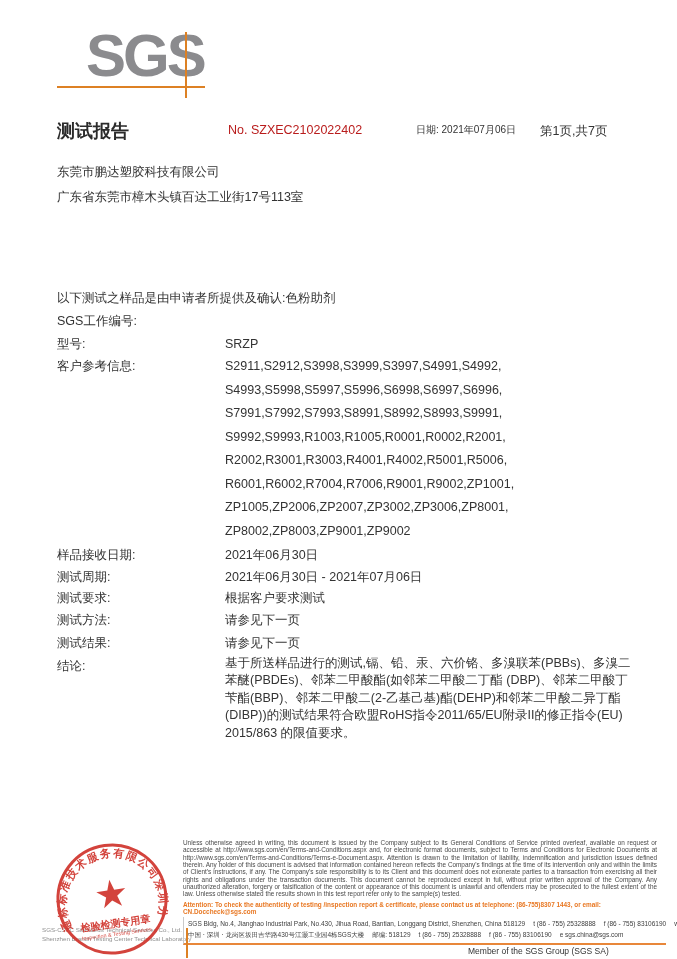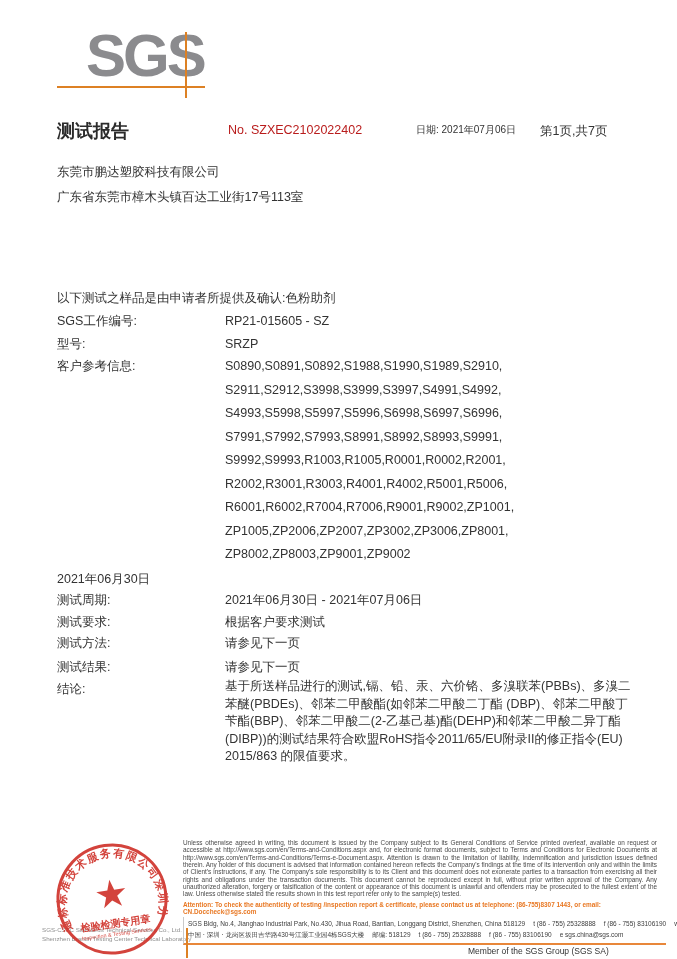--- a/index.html
+++ b/index.html
@@ -73,44 +73,43 @@
   <div class="applicant">
     <div>东莞市鹏达塑胶科技有限公司</div>
     <div>广东省东莞市樟木头镇百达工业街17号113室</div>
   </div>
 
   <div class="content">
     <div class="intro">以下测试之样品是由申请者所提供及确认:色粉助剂</div>
 
     <div class="row">
       <div class="flabel">SGS工作编号:</div>
-      <div class="fvalue">RP21-015605 - SZ</div>
     </div>
 
     <div class="row">
       <div class="flabel">型号:</div>
       <div class="fvalue">SRZP</div>
     </div>
 
     <div class="row">
       <div class="flabel">客户参考信息:</div>
       <div class="fvalue ref-lines">
-        <div>S0890,S0891,S0892,S1988,S1990,S1989,S2910,</div>
         <div>S2911,S2912,S3998,S3999,S3997,S4991,S4992,</div>
         <div>S4993,S5998,S5997,S5996,S6998,S6997,S6996,</div>
         <div>S7991,S7992,S7993,S8991,S8992,S8993,S9991,</div>
         <div>S9992,S9993,R1003,R1005,R0001,R0002,R2001,</div>
         <div>R2002,R3001,R3003,R4001,R4002,R5001,R5006,</div>
         <div>R6001,R6002,R7004,R7006,R9001,R9002,ZP1001,</div>
         <div>ZP1005,ZP2006,ZP2007,ZP3002,ZP3006,ZP8001,</div>
         <div>ZP8002,ZP8003,ZP9001,ZP9002</div>
       </div>
     </div>
 
     <div class="row tail gap">
+      <div class="flabel">样品接收日期:</div>
       <div class="fvalue">2021年06月30日</div>
     </div>
 
     <div class="row tail">
       <div class="flabel">测试周期:</div>
       <div class="fvalue">2021年06月30日 - 2021年07月06日</div>
     </div>
 
     <div class="row tail">
       <div class="flabel">测试要求:</div>

